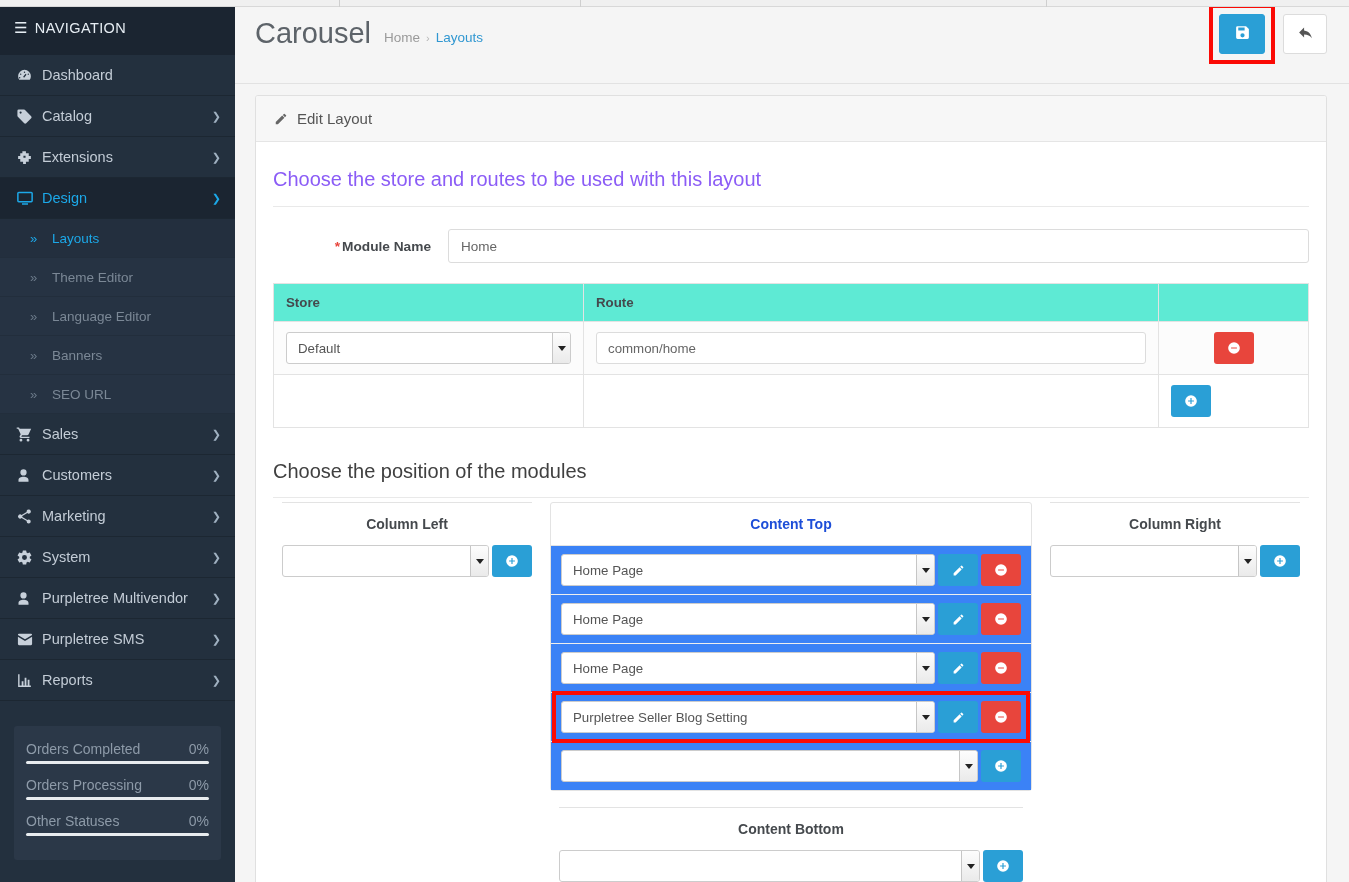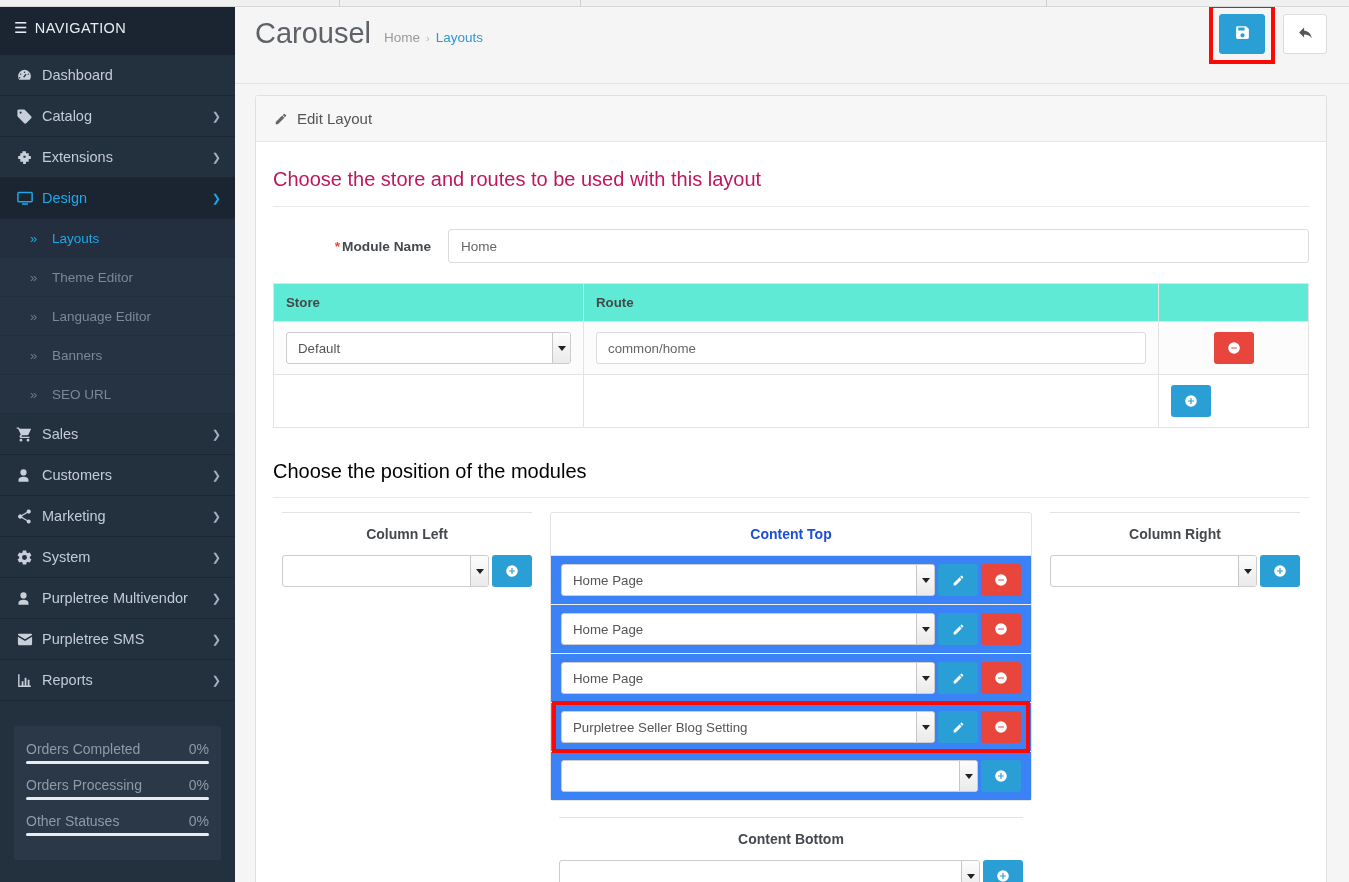--- a/index.html
+++ b/index.html
@@ -104,21 +104,21 @@
     border-radius: 3px; height: 859px; overflow: hidden;
   }
   .panel-head {
     height: 46px; background: #f7f7f7; border-bottom: 1px solid #e5e5e5;
     display: flex; align-items: center; padding: 0 18px; font-size: 15px; color: #555;
   }
   .panel-head .pic { margin-right: 9px; color: #666; display: inline-flex; }
   .panel-body { padding: 20px 17px 0 17px; }
 
   .sec-title {
-    font-size: 20px; color: #be185d; font-weight: 400; padding: 6px 0 15px 0;
+    font-size: 20px; color: #8b5cf6; font-weight: 400; padding: 6px 0 15px 0;
     border-bottom: 1px solid #e9e9e9; margin-bottom: 22px;
   }
 
   
   .form-row { display: flex; align-items: center; margin-bottom: 20px; }
   .form-label {
     width: 175px; flex: 0 0 175px; text-align: right; padding-right: 17px;
     font-size: 13.7px; font-weight: bold; color: #45494d;
   }
   .form-label .req { color: #e8453c; font-weight: bold; margin-right: 2px; }
@@ -161,22 +161,22 @@
   .btn-sq {
     width: 40px; height: 32px; border-radius: 3px; display: inline-flex;
     align-items: center; justify-content: center; color: #fff; cursor: pointer;
     border: none; font-size: 13px;
   }
   .btn-danger { background: #e8453c; }
   .btn-primary { background: #2a9fd6; }
 
   
   .pos-title {
-    font-size: 20px; color: #000000; font-weight: 400; padding: 4px 0 14px 0;
-    border-bottom: 1px solid #e9e9e9; margin-bottom: 14px;
+    font-size: 20px; color: #404040; font-weight: 400; padding: 4px 0 14px 0;
+    border-bottom: 1px solid #e9e9e9; margin-bottom: 4px;
   }
   .pos-grid { display: flex; align-items: flex-start; gap: 0; }
   .col-side { width: 268px; flex: 0 0 268px; padding: 0 9px; }
   .col-mid { flex: 1 1 auto; padding: 0 9px; }
 
   .pos-panel { border: 1px solid #e3e3e3; border-radius: 3px; background: #fff; }
   .pos-panel-head {
     text-align: center; font-size: 14px; font-weight: bold; color: #1d4ed8;
     padding: 13px 8px; border-bottom: 1px solid #e3e3e3;
   }

